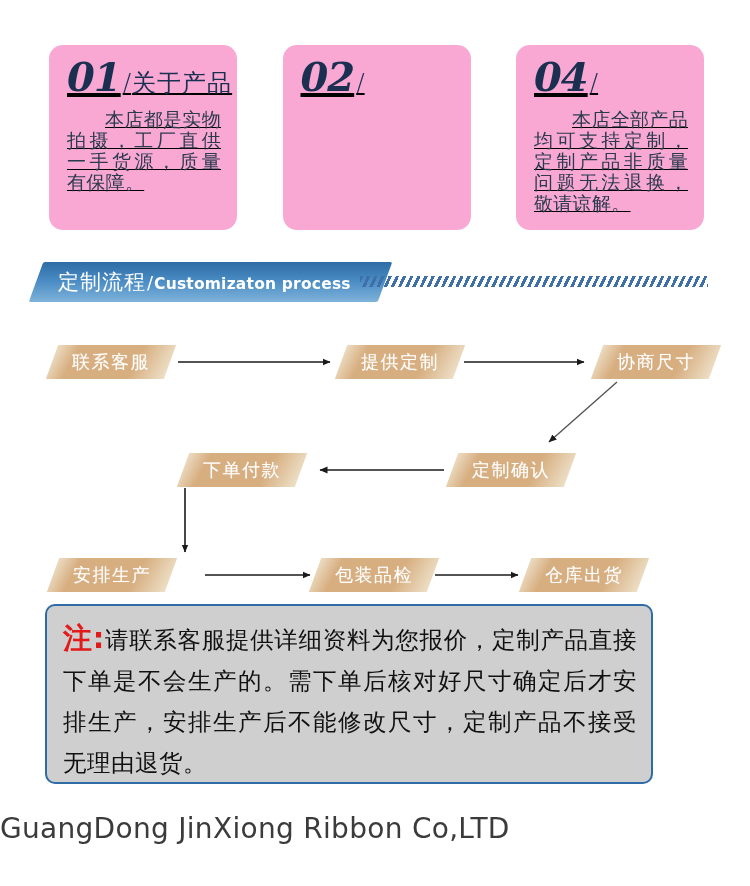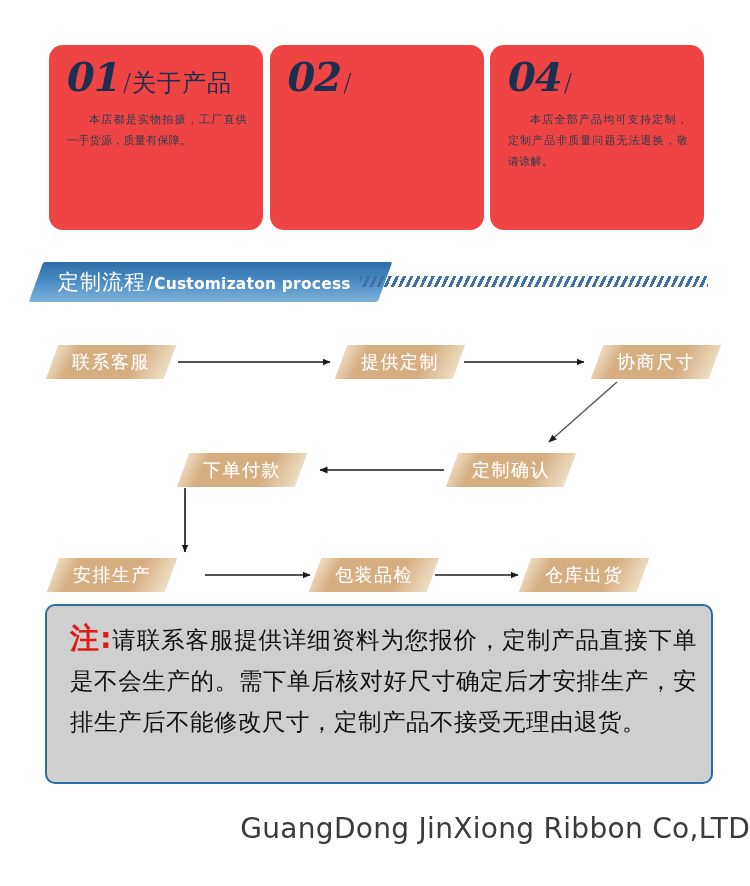--- a/index.html
+++ b/index.html
@@ -20,27 +20,28 @@
     position: absolute;
     left: 0; top: 0;
     width: 750px;
     height: 240px;
     display: flex;
     justify-content: space-between;
     padding: 45px 46px 0 49px;
     box-sizing: border-box;
   }
   .card {
-    width: 214px;
+    width: 188px;
     height: 185px;
-    background: #ef4444;
+    background: #f9a8d4;
     border-radius: 14px;
     box-sizing: border-box;
     padding: 10px 12px 0 12px;
     position: relative;
+    text-decoration: underline;
   }
   .card-head {
     display: flex;
     align-items: baseline;
     padding-left: 6px;
     white-space: nowrap;
   }
   .card-num {
     font-family: "DejaVu Serif", "Liberation Serif", serif;
     font-style: italic;
@@ -59,21 +60,21 @@
   }
   .card-title {
     font-size: 24px;
     color: #1b3050;
     letter-spacing: 1px;
     line-height: 40px;
   }
   .card-body {
     margin-top: 6px;
     padding: 0 4px 0 6px;
-    font-size: 11px;
+    font-size: 19px;
     line-height: 21px;
     color: #2b3a4d;
     text-align: justify;
     text-indent: 2em;
     letter-spacing: 0.3px;
   }
 
   
   .banner-row {
     position: absolute;
@@ -149,47 +150,47 @@
     font-size: 18px;
     letter-spacing: 1.5px;
     white-space: nowrap;
     text-shadow: 0 0 1px rgba(255,255,255,0.35);
   }
 
   
   .note {
     position: absolute;
     left: 45px; top: 604px;
-    width: 668px;
+    width: 608px;
     height: 180px;
     box-sizing: border-box;
     background: #cfcfcf;
     border: 2px solid #d946ef;
     border-radius: 10px;
-    padding: 12px 14px 0 23px;
+    padding: 12px 14px 0 16px;
   }
   .note-text {
     font-size: 23.5px;
     line-height: 41px;
     color: #111111;
     letter-spacing: 0.5px;
     text-align: justify;
   }
   .note-label {
     color: #e21a1a;
     font-weight: bold;
     font-size: 29px;
   }
 
   
   .footer {
     position: absolute;
     left: 0; top: 812px;
     width: 750px;
-    text-align: right;
+    text-align: left;
     font-size: 28px;
     color: #3b3b3b;
     letter-spacing: 0.3px;
     font-family: "DejaVu Sans", "Liberation Sans", sans-serif;
   }
 </style>
 </head>
 <body>
 
 <div class="cards">

